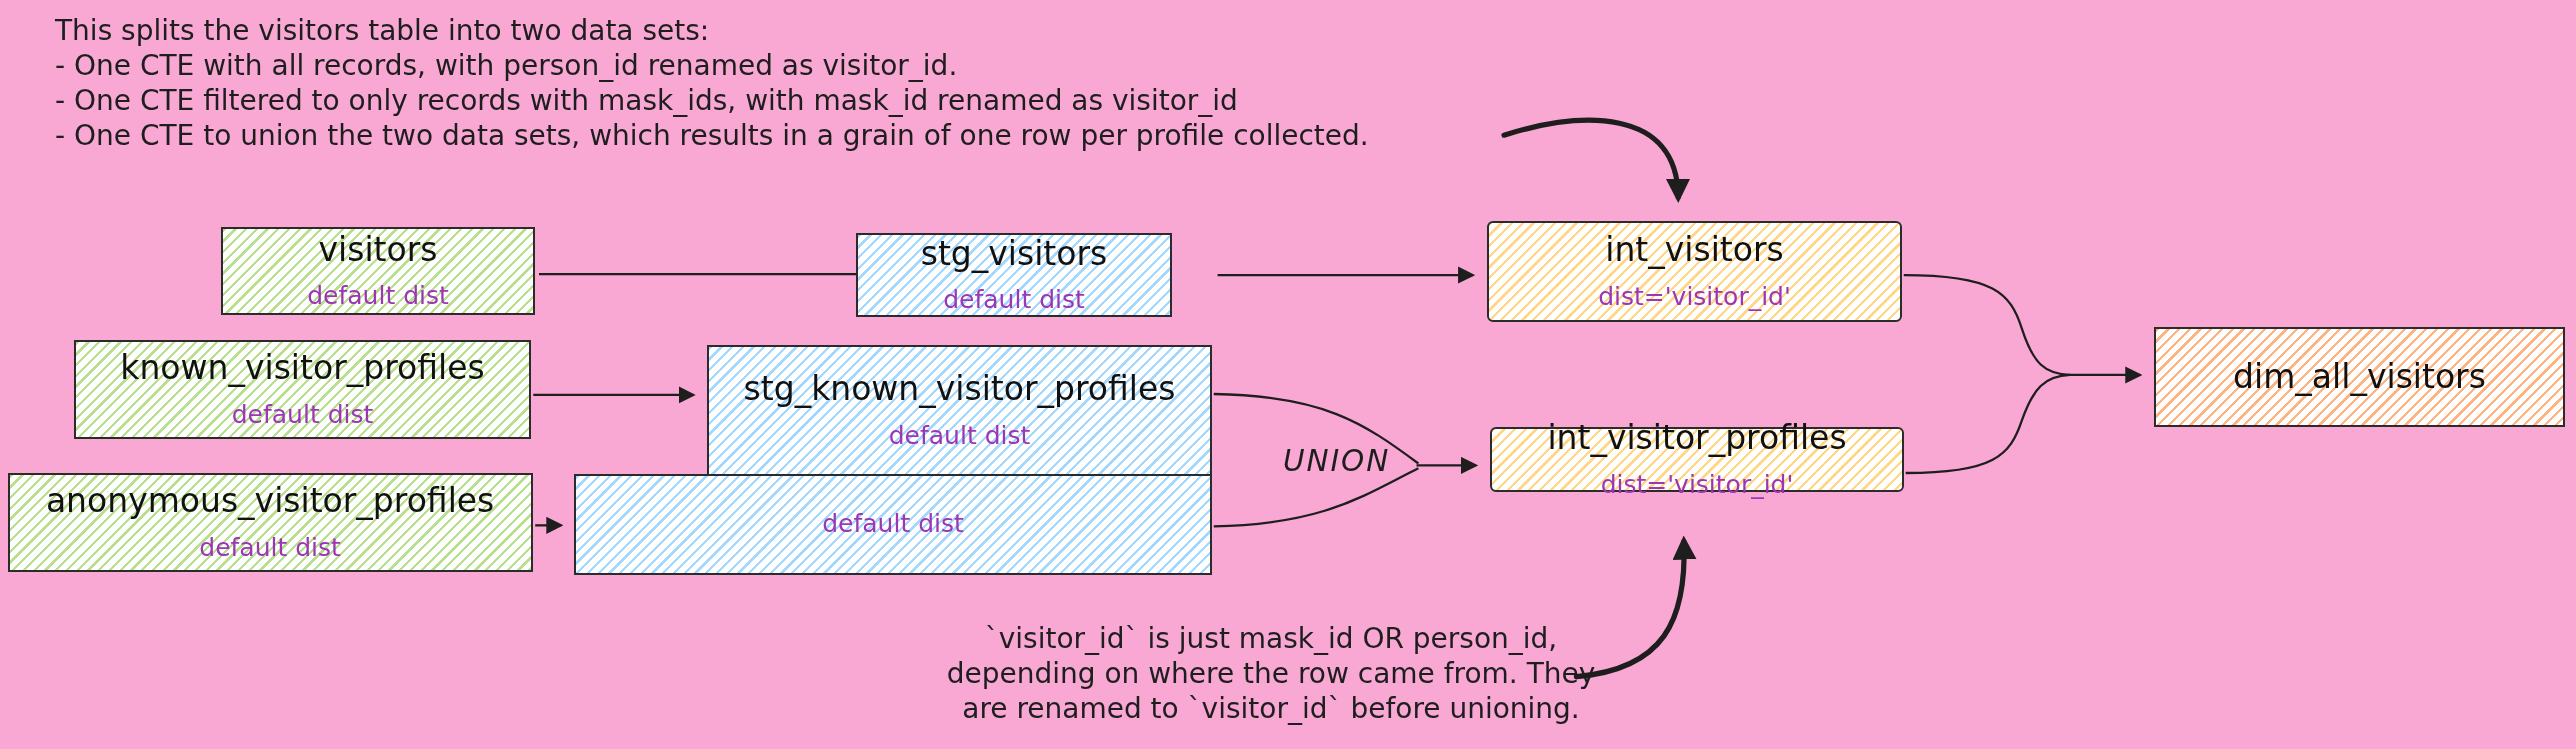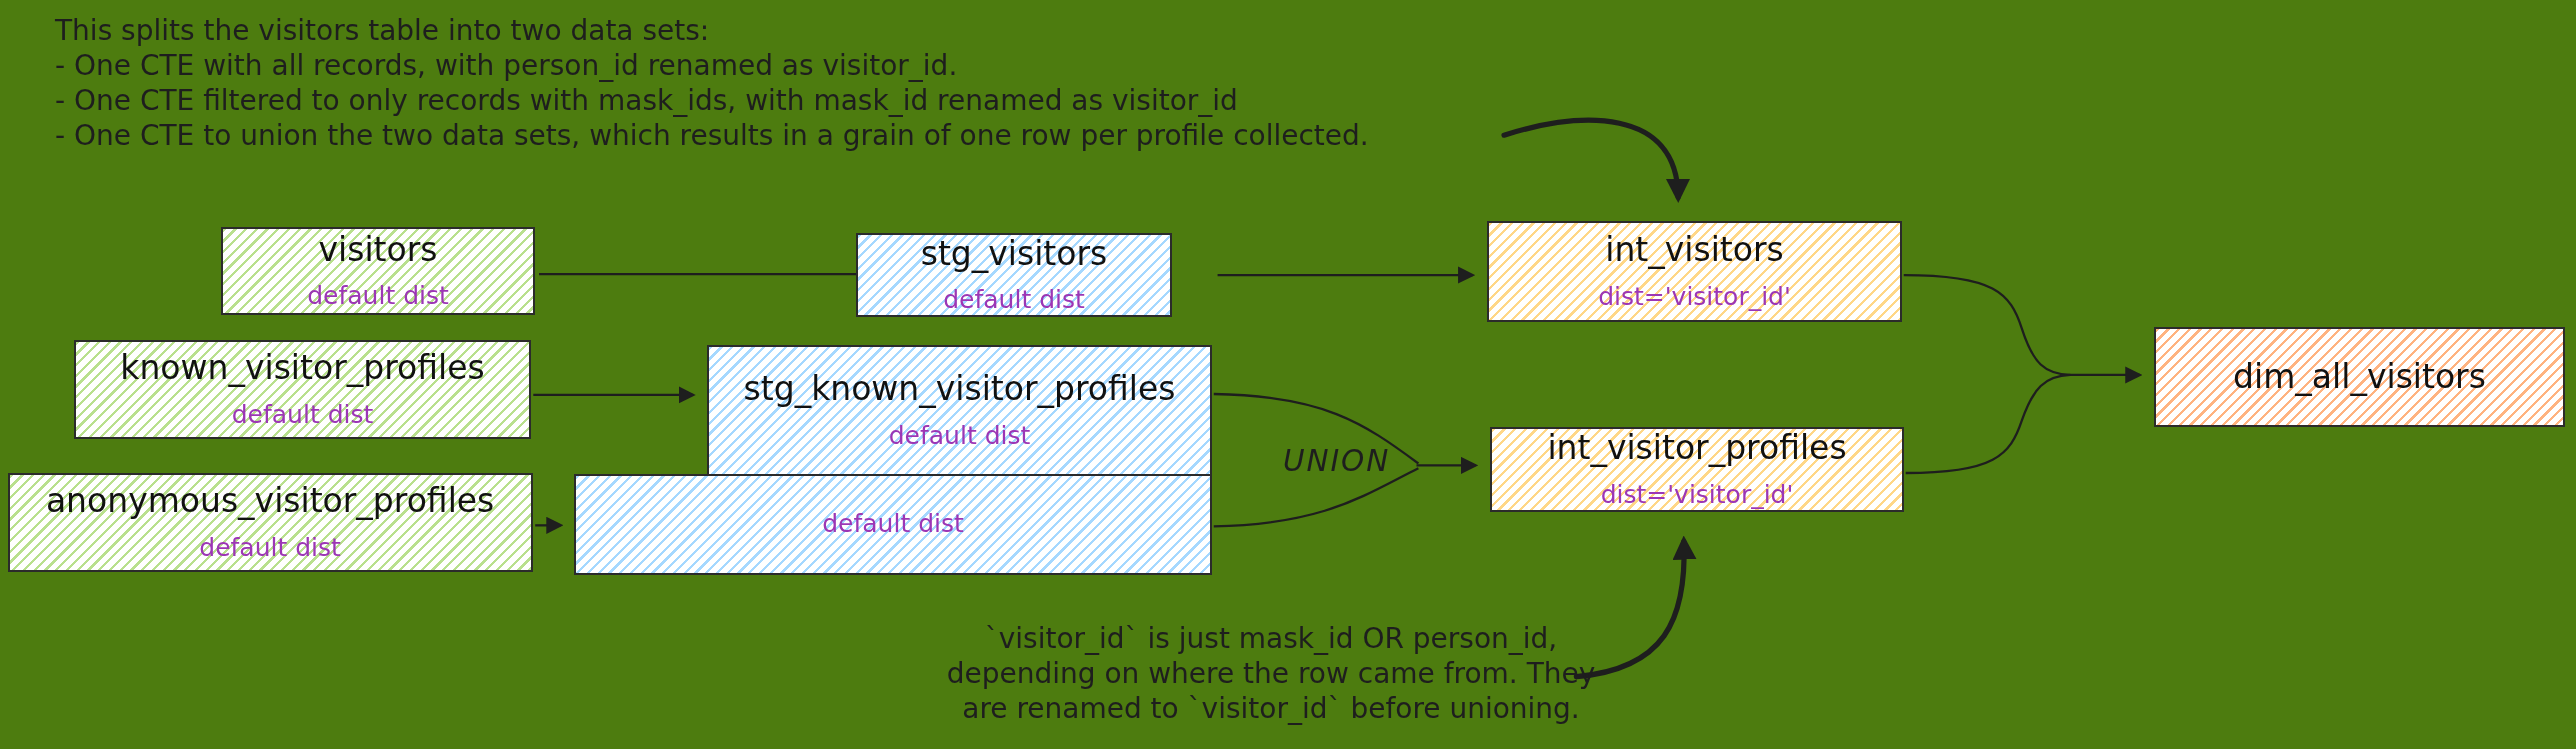--- a/index.html
+++ b/index.html
@@ -1,20 +1,20 @@
 <!DOCTYPE html>
 <html style="font-size:15.2px"><head>
 <meta charset="utf-8">
 <style>
   html, body { margin: 0; padding: 0; background: #ffffff; }
   .canvas {
     position: relative;
     width: 2576px;
     height: 749px;
-    background: #4d7c0f;
+    background: #f9a8d4;
     overflow: hidden;
     font-family: "DejaVu Sans", "Liberation Sans", sans-serif;
     color: #1e1e1e;
   }
   svg.connectors {
     position: absolute;
     inset: 0;
     width: 2576px;
     height: 749px;
   }
@@ -38,21 +38,21 @@
   }
   .node .subtitle {
     font-size: 25px;
     line-height: 1.05;
     white-space: nowrap;
     color: #9c36b5;
     font-weight: 400;
   }
   .fill-green  { background-image: repeating-linear-gradient(135deg, #b9e08e 0px, #b9e08e 2.3px, rgba(0,0,0,0) 2.3px, rgba(0,0,0,0) 7.6px); }
   .fill-blue   { background-image: repeating-linear-gradient(135deg, #a5d8ff 0px, #a5d8ff 2.3px, rgba(0,0,0,0) 2.3px, rgba(0,0,0,0) 7.6px); }
-  .fill-yellow { background-image: repeating-linear-gradient(135deg, #ffd787 0px, #ffd787 2.3px, rgba(0,0,0,0) 2.3px, rgba(0,0,0,0) 7.6px); }
+  .fill-yellow { background-image: repeating-linear-gradient(135deg, #ffd787 0px, #ffd787 2.3px, rgba(0,0,0,0) 2.3px, rgba(0,0,0,0) 7.6px); border-radius: 6px; }
   .fill-orange { background-image: repeating-linear-gradient(135deg, #ffb380 0px, #ffb380 2.3px, rgba(0,0,0,0) 2.3px, rgba(0,0,0,0) 7.6px); }
 
   .top-note {
     position: absolute;
     left: 55px;
     top: 13.3px;
     font-size: 28px;
     line-height: 35px;
     white-space: nowrap;
   }
@@ -143,21 +143,21 @@
 
   <div class="node fill-blue" style="left:574px; top:474px; width:638px; height:101px;">
     <span class="subtitle">default dist</span>
   </div>
 
   <div class="node fill-yellow" style="left:1487px; top:221px; width:415px; height:101px;">
     <span class="title">int_visitors</span>
     <span class="subtitle">dist='visitor_id'</span>
   </div>
 
-  <div class="node fill-yellow" style="left:1490px; top:427px; width:414px; height:85px;">
+  <div class="node fill-yellow" style="left:1490px; top:427px; width:414px; height:65px;">
     <span class="title">int_visitor_profiles</span>
     <span class="subtitle">dist='visitor_id'</span>
   </div>
 
   <div class="node fill-orange" style="left:2154px; top:327px; width:411px; height:100px;">
     <span class="title">dim_all_visitors</span>
   </div>
 
   <div class="union-label">UNION</div>
 

